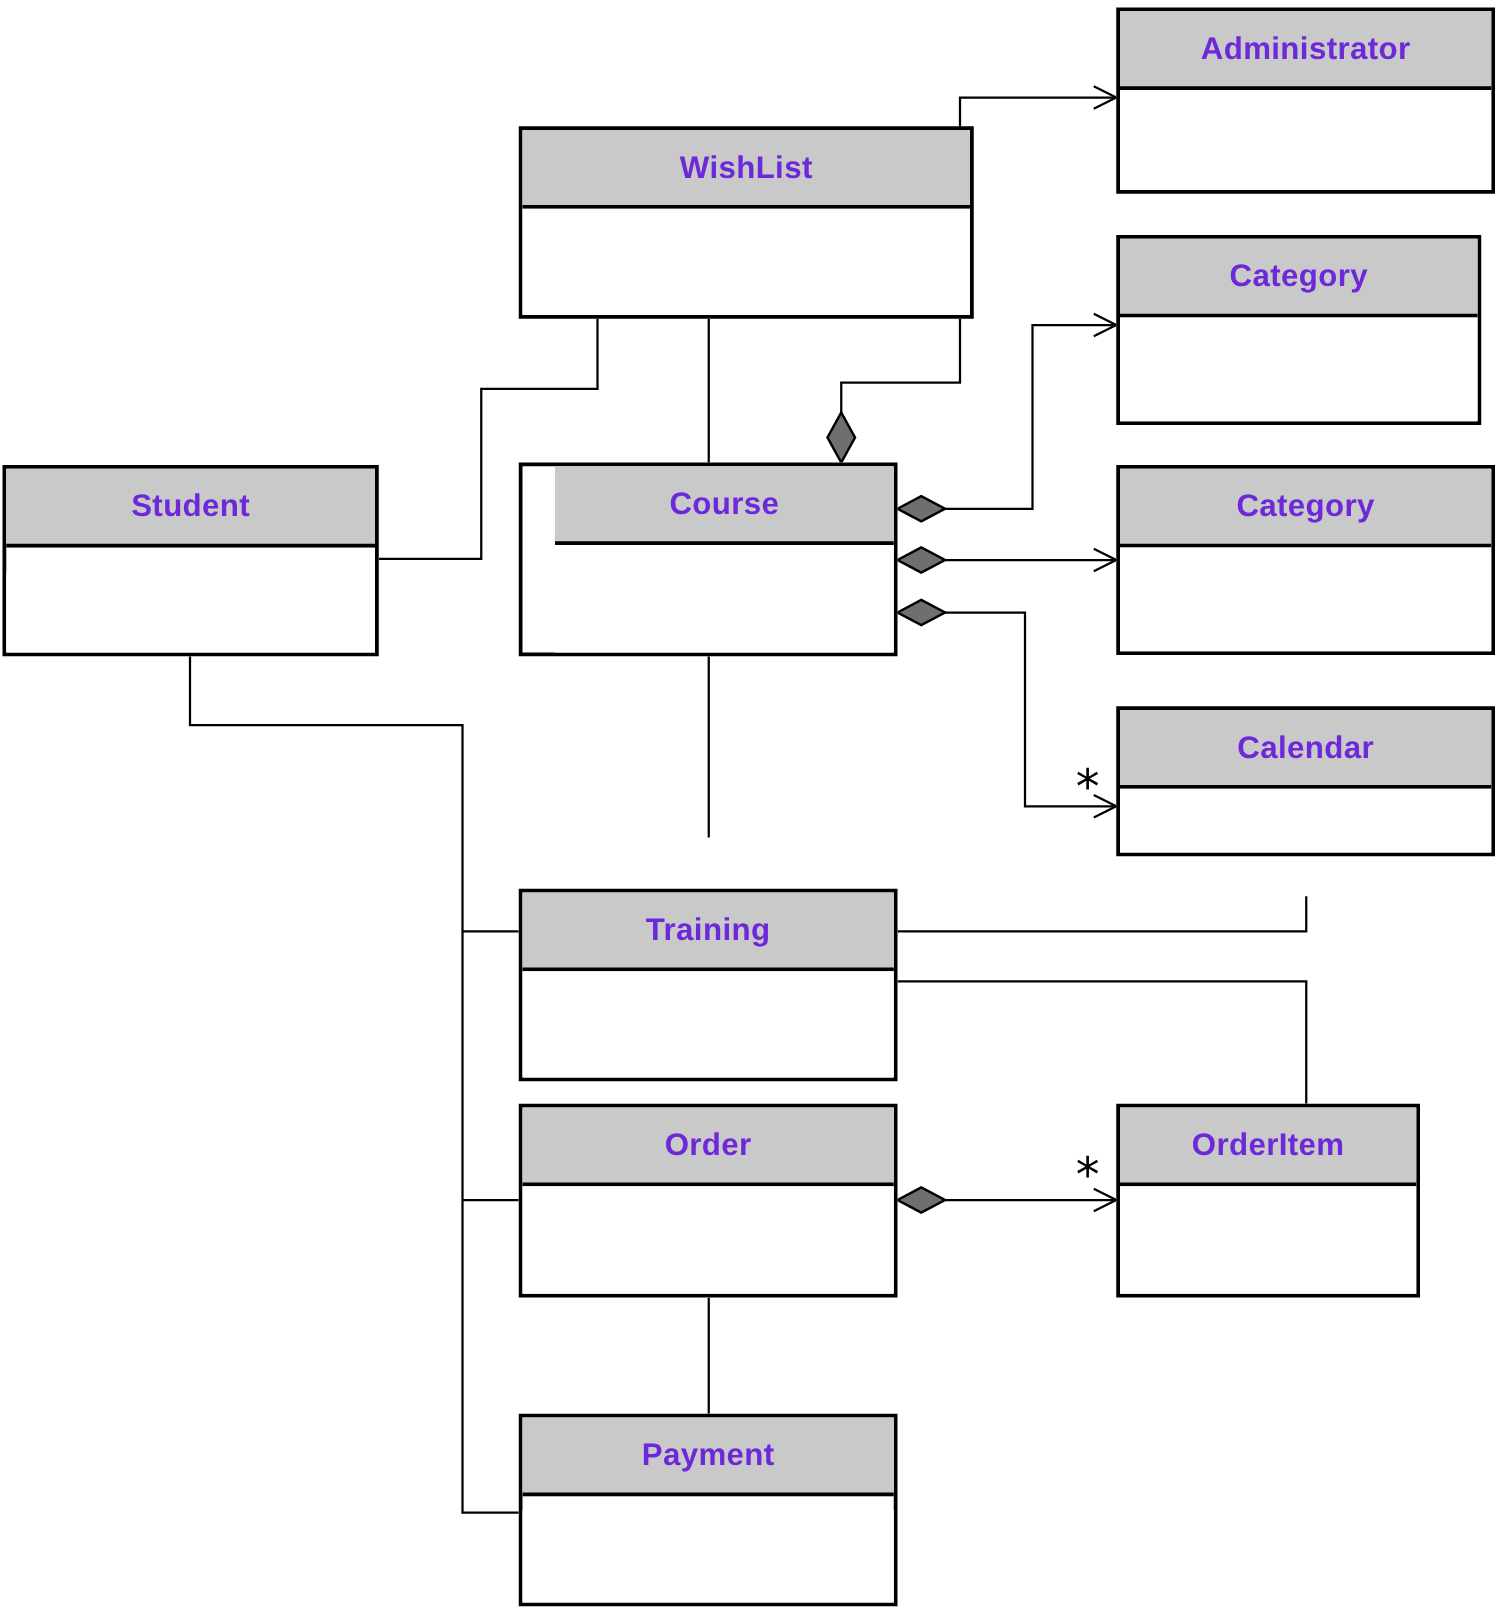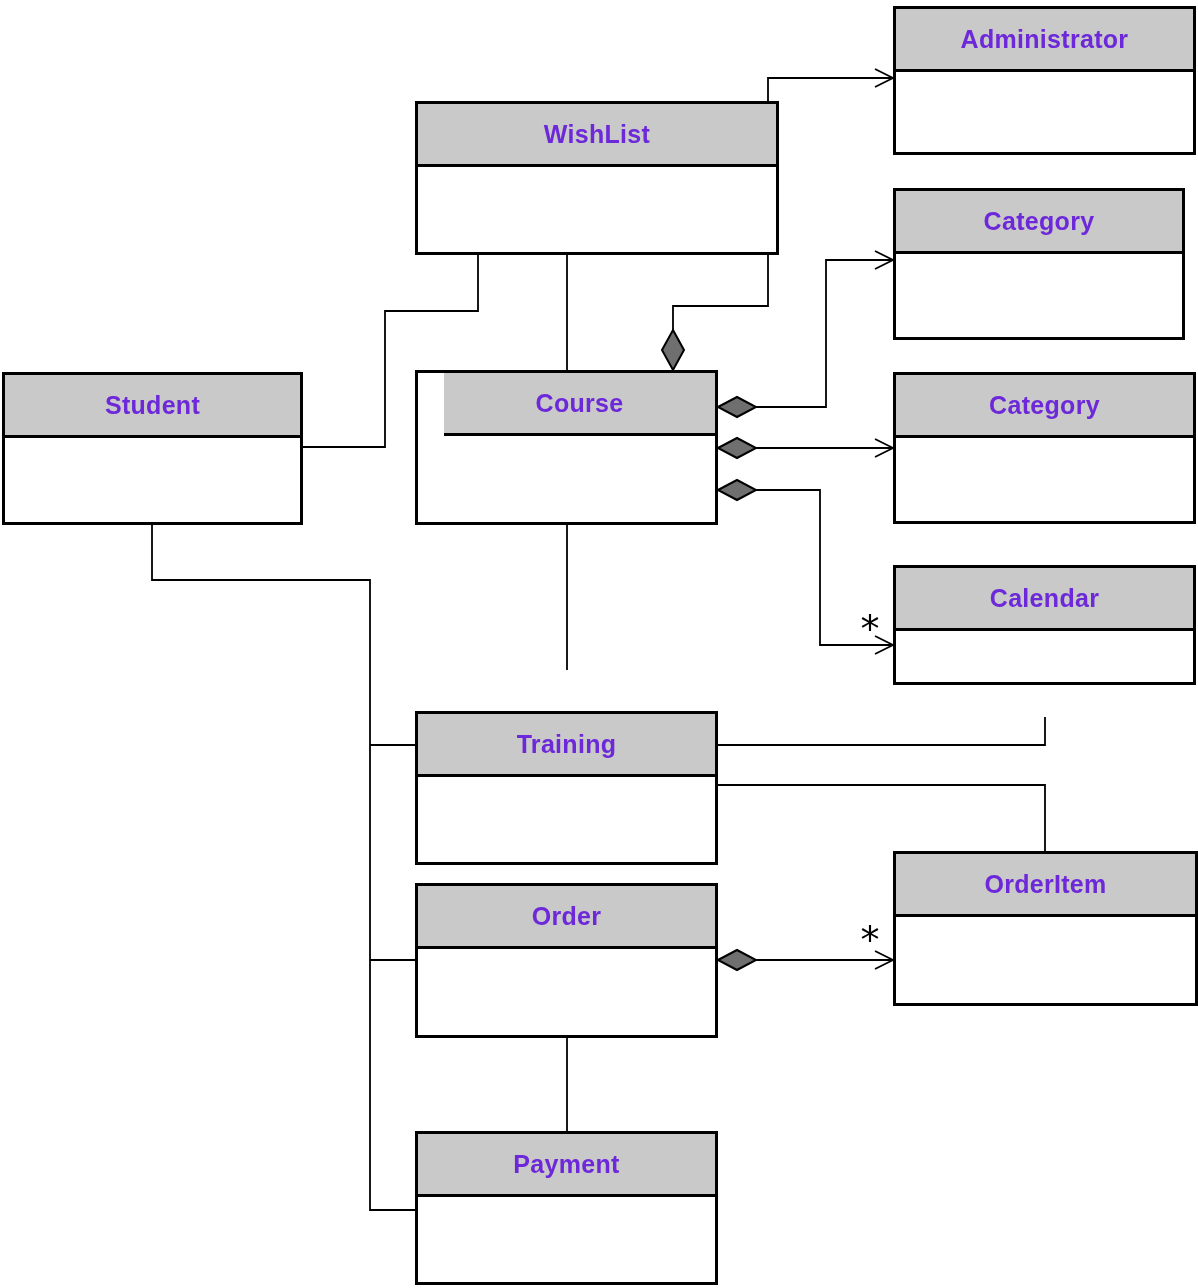--- a/index.html
+++ b/index.html
@@ -52,21 +52,21 @@
 
   #box-wishlist      { left: 415px; top: 101px;  width: 364px; height: 154px; }
   #box-administrator { left: 893px; top: 6px;    width: 303px; height: 149px; }
   #box-category      { left: 893px; top: 188px;  width: 292px; height: 152px; }
   #box-student       { left: 2px;   top: 372px;  width: 301px; height: 153px; gap: 20px; }
   #box-course        { left: 415px; top: 370px;  width: 303px; height: 155px; padding-left: 26px; }
   #box-teacher       { left: 893px; top: 372px;  width: 303px; height: 152px; }
   #box-calendar      { left: 893px; top: 565px;  width: 303px; height: 120px; }
   #box-training      { left: 415px; top: 670px;  width: 303px; height: 154px; margin-top: 41px; }
   #box-order         { left: 415px; top: 883px;  width: 303px; height: 155px; }
-  #box-orderitem     { left: 893px; top: 851px;  width: 305px; height: 155px; }
+  #box-orderitem     { left: 893px; top: 883px;  width: 243px; height: 155px; }
   #box-payment       { left: 415px; top: 1131px; width: 303px; height: 154px; gap: 11px; }
 </style>
 </head>
 <body>
 
 <div class="diagram">
 
   <svg class="connector-layer" width="1198" height="1288" viewBox="0 0 1198 1288" xmlns="http://www.w3.org/2000/svg">
 
     <polyline class="conn" points="567,255 567,372"></polyline>

